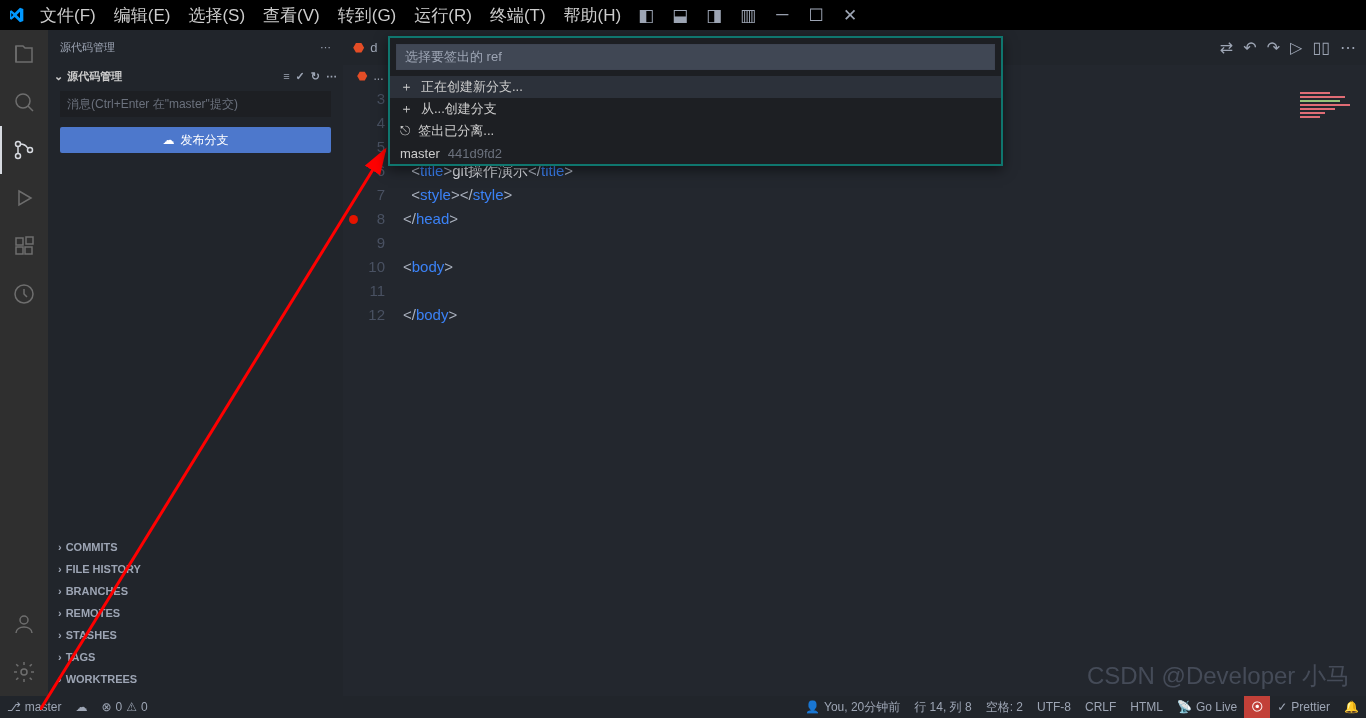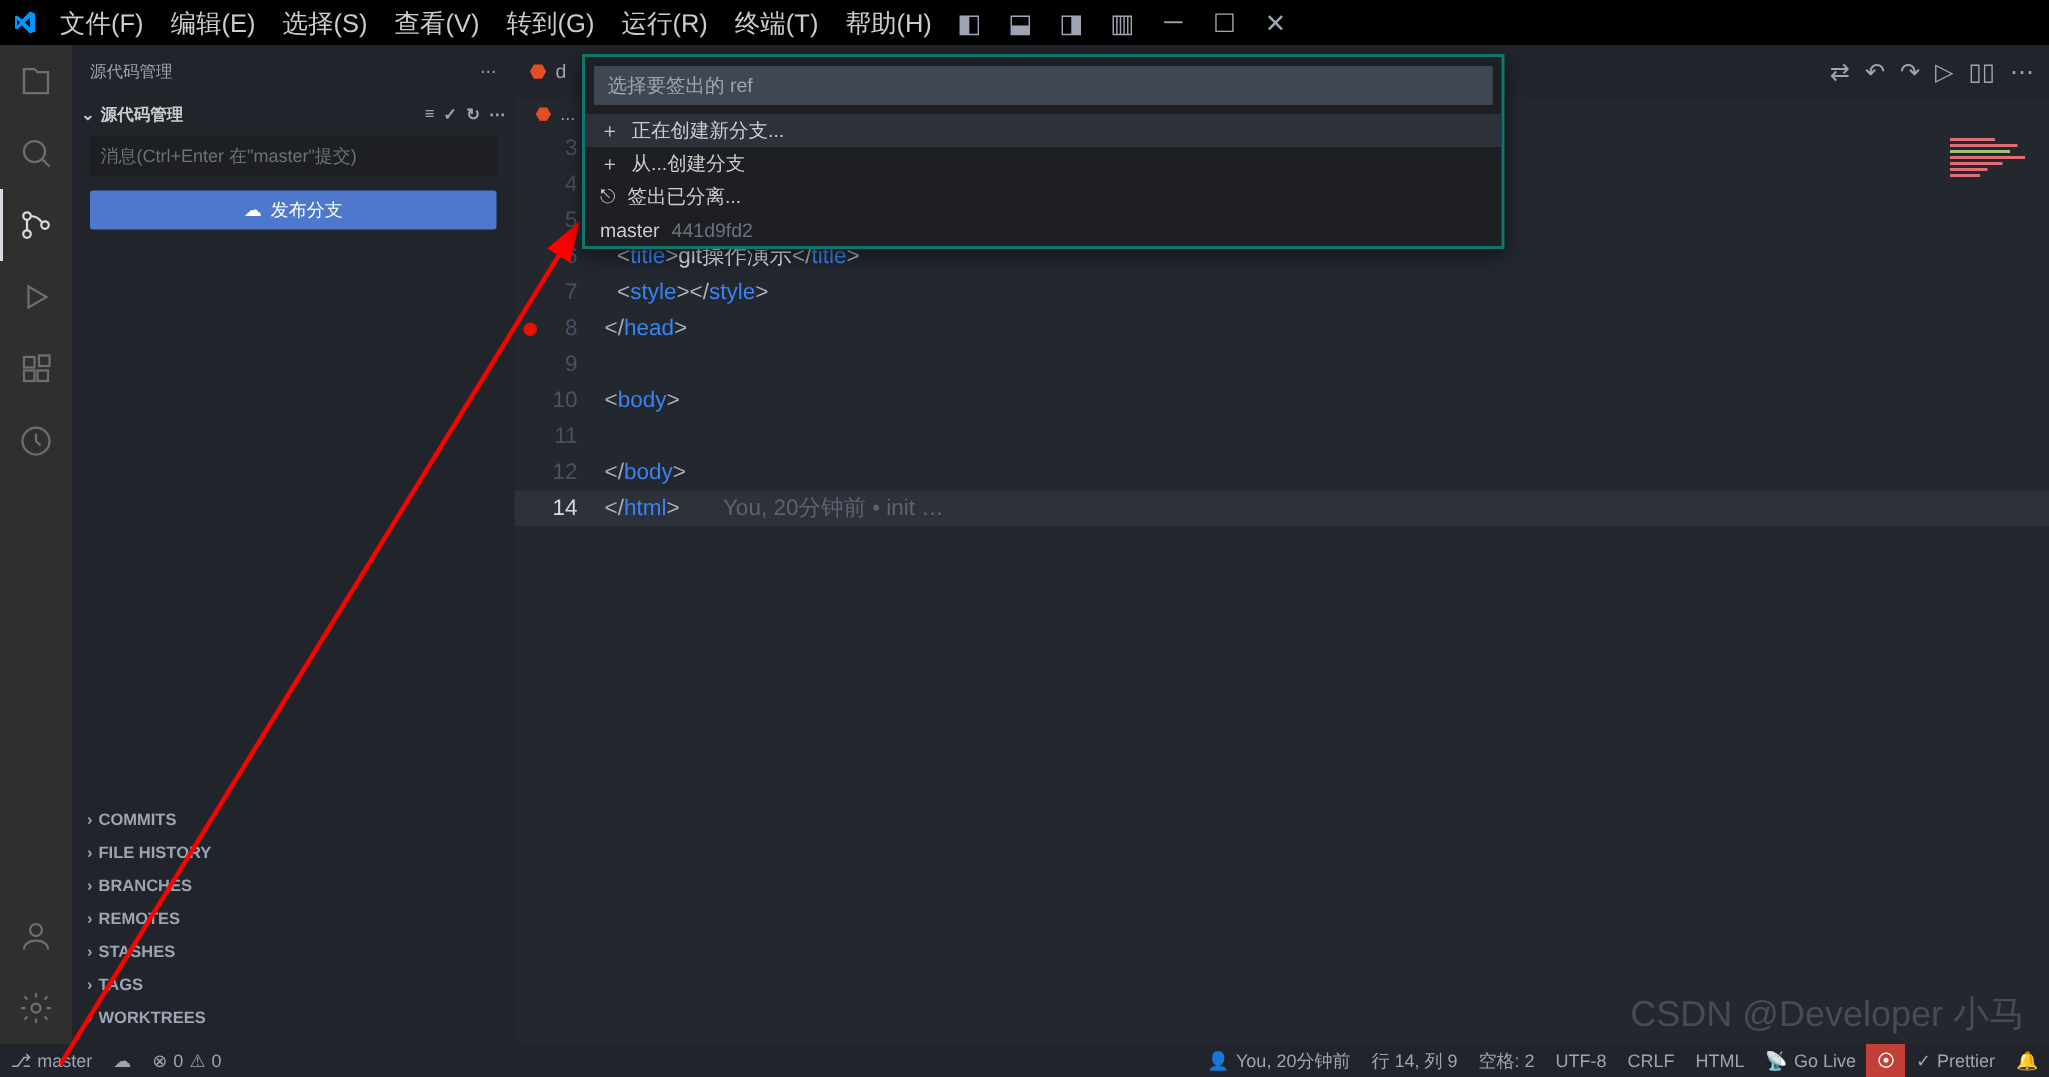--- a/index.html
+++ b/index.html
@@ -250,24 +250,20 @@
           <div class="codetext"><span class="punct">&lt;</span><span class="tag">body</span><span class="punct">&gt;</span></div>
         </div>
         <div class="line">
           <div class="gutter">11</div>
           <div class="codetext"></div>
         </div>
         <div class="line">
           <div class="gutter">12</div>
           <div class="codetext"><span class="punct">&lt;/</span><span class="tag">body</span><span class="punct">&gt;</span></div>
         </div>
-        <div class="line current">
-          <div class="gutter">14</div>
-          <div class="codetext"><span class="punct">&lt;/</span><span class="tag">html</span><span class="punct">&gt;</span>       <span class="lens">You, 20分钟前 • init …</span></div>
-        </div>
       </div>
     <div class="minimap">
       <div class="mm-line" style="background:#e06c75;width:30px"></div>
       <div class="mm-line" style="background:#e06c75;width:45px"></div>
       <div class="mm-line" style="background:#98c379;width:40px"></div>
       <div class="mm-line" style="background:#e06c75;width:50px"></div>
       <div class="mm-line" style="background:#e06c75;width:35px"></div>
       <div class="mm-line" style="background:#e06c75;width:25px"></div>
       <div class="mm-line" style="background:#e06c75;width:20px"></div>
     </div>
@@ -315,21 +311,21 @@
       <span>⊗</span>
       <span>0</span>
       <span>⚠</span>
       <span>0</span>
     </div>
   <div class="sb-right">
     <div class="sb-item">
         <span>👤</span>
         <span>You, 20分钟前</span>
       </div>
-    <div class="sb-item">行 14, 列 9</div>
+    <div class="sb-item">行 14, 列 8</div>
     <div class="sb-item">空格: 2</div>
     <div class="sb-item">UTF-8</div>
     <div class="sb-item">CRLF</div>
     <div class="sb-item">HTML</div>
     <div class="sb-item">
         <span>📡</span>
         <span>Go Live</span>
       </div>
     <div class="sb-item red">
         <span>⦿</span>

